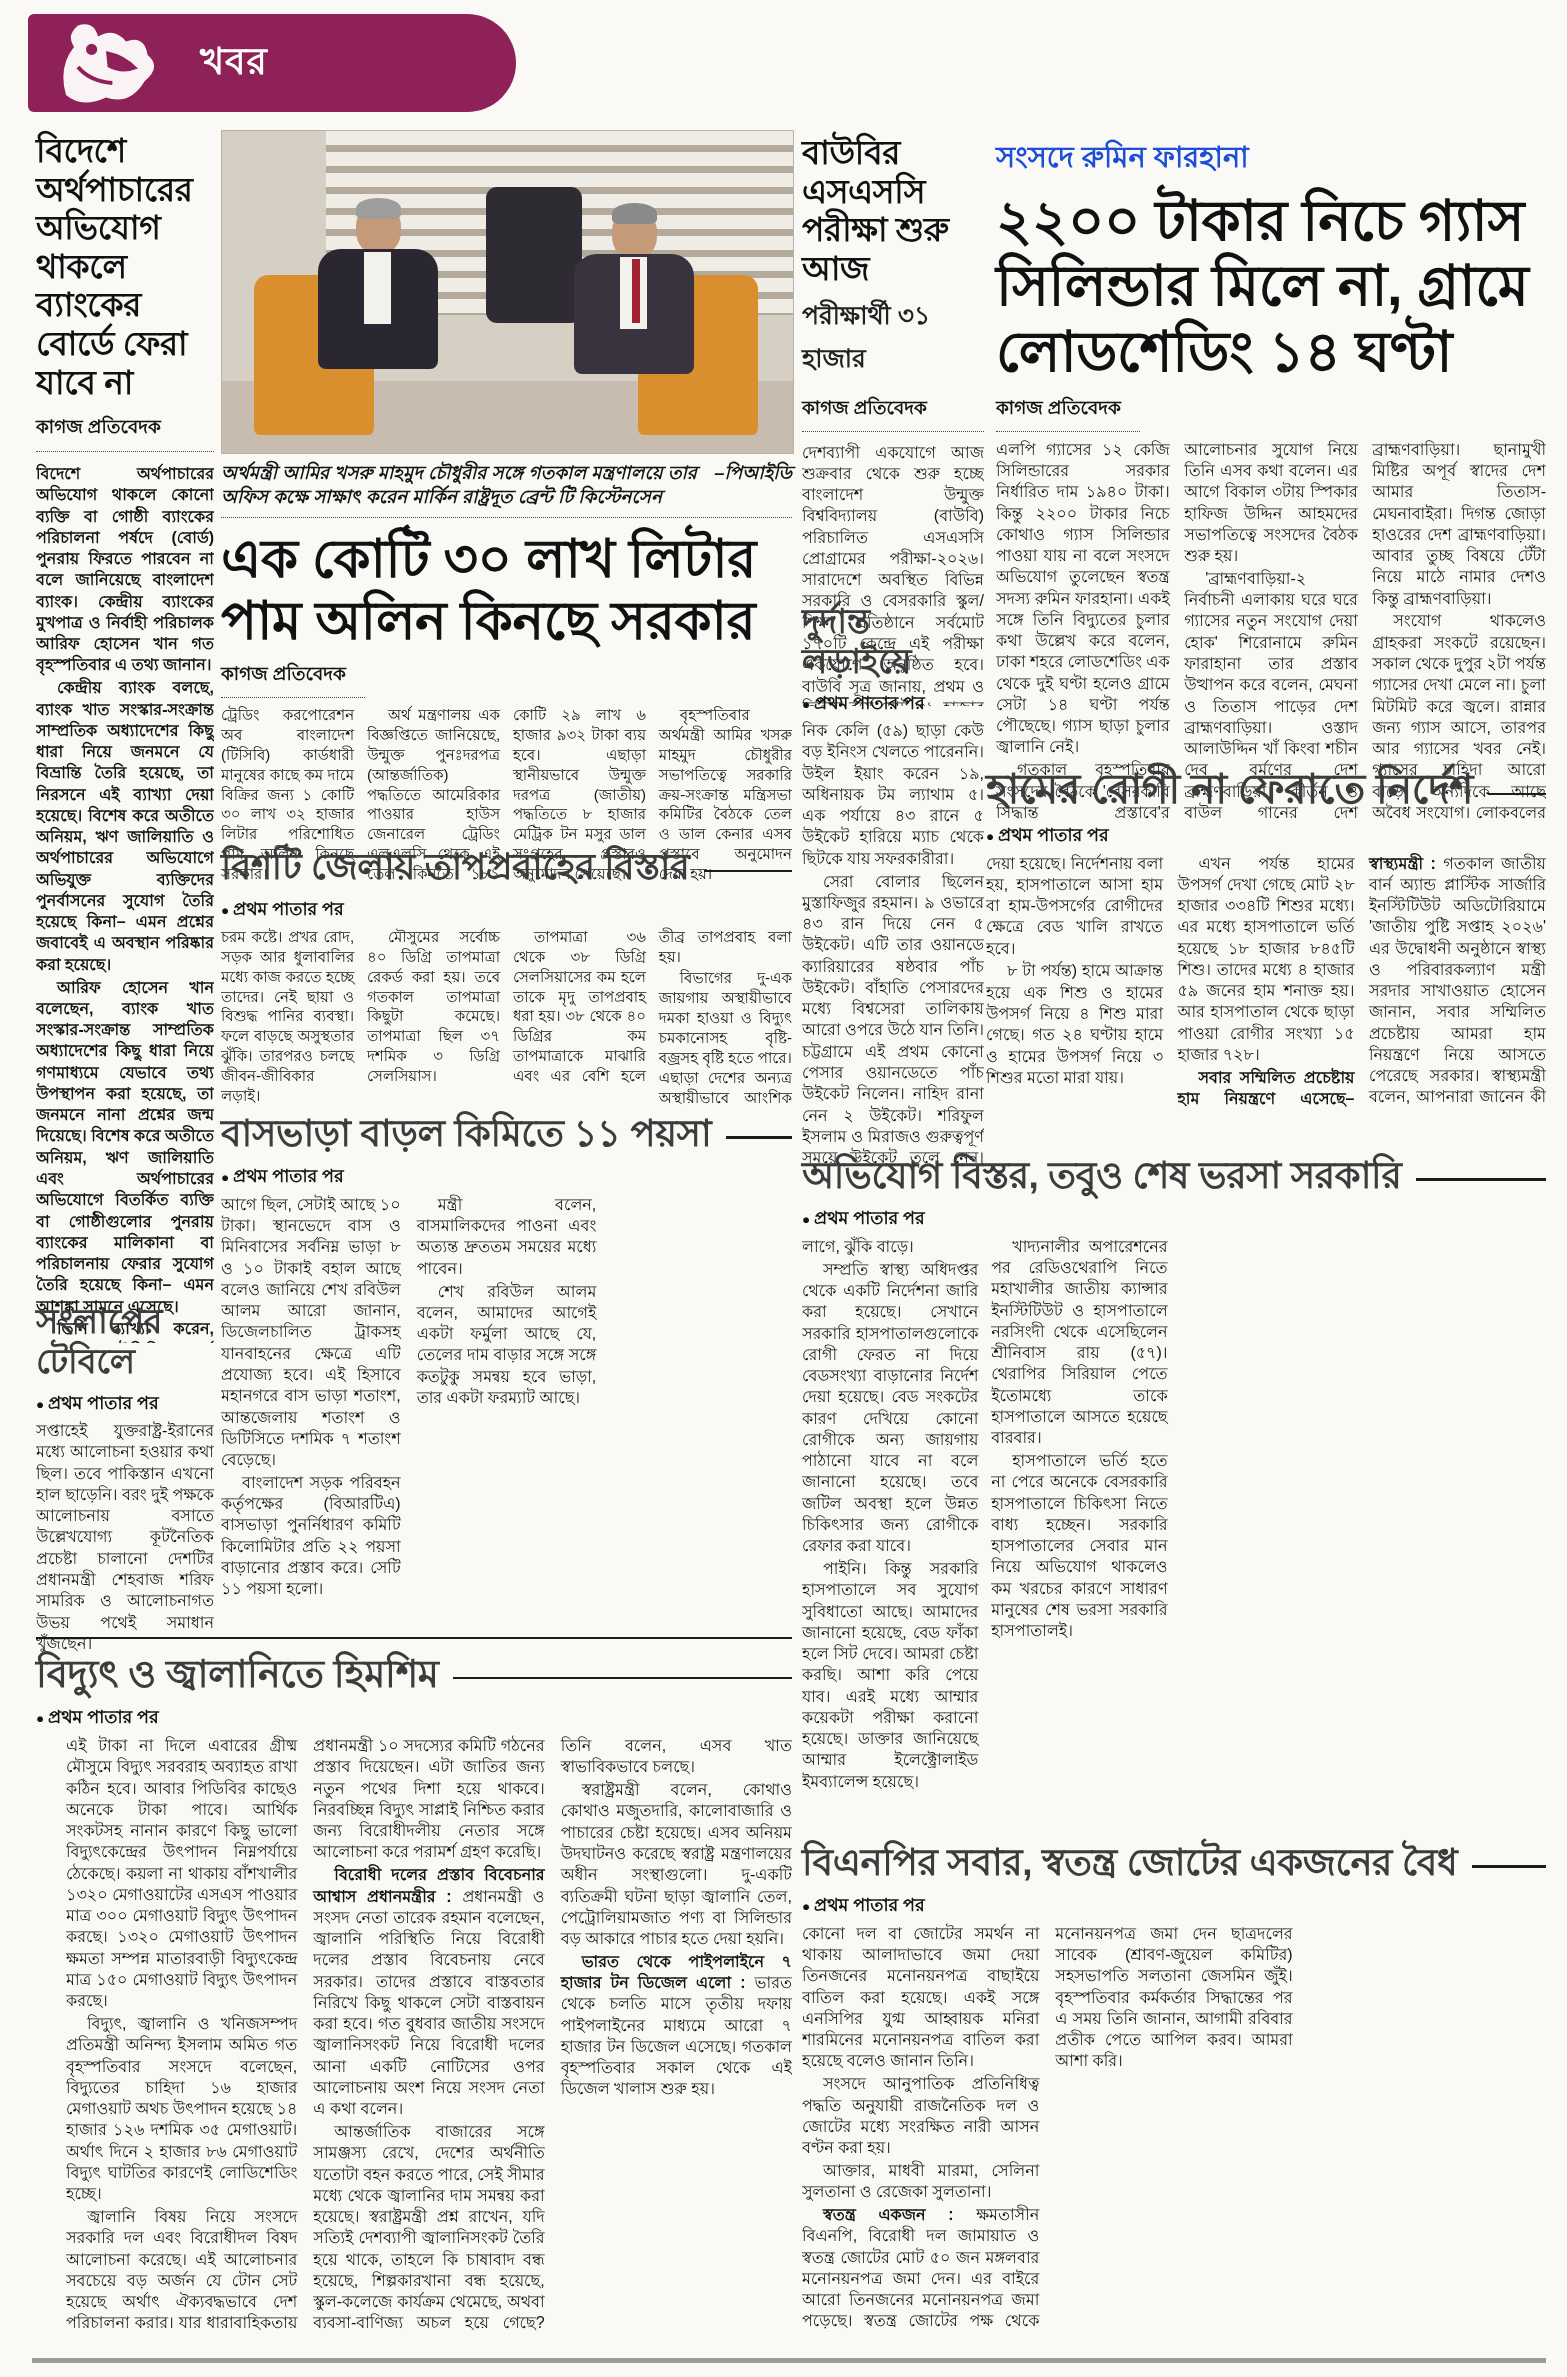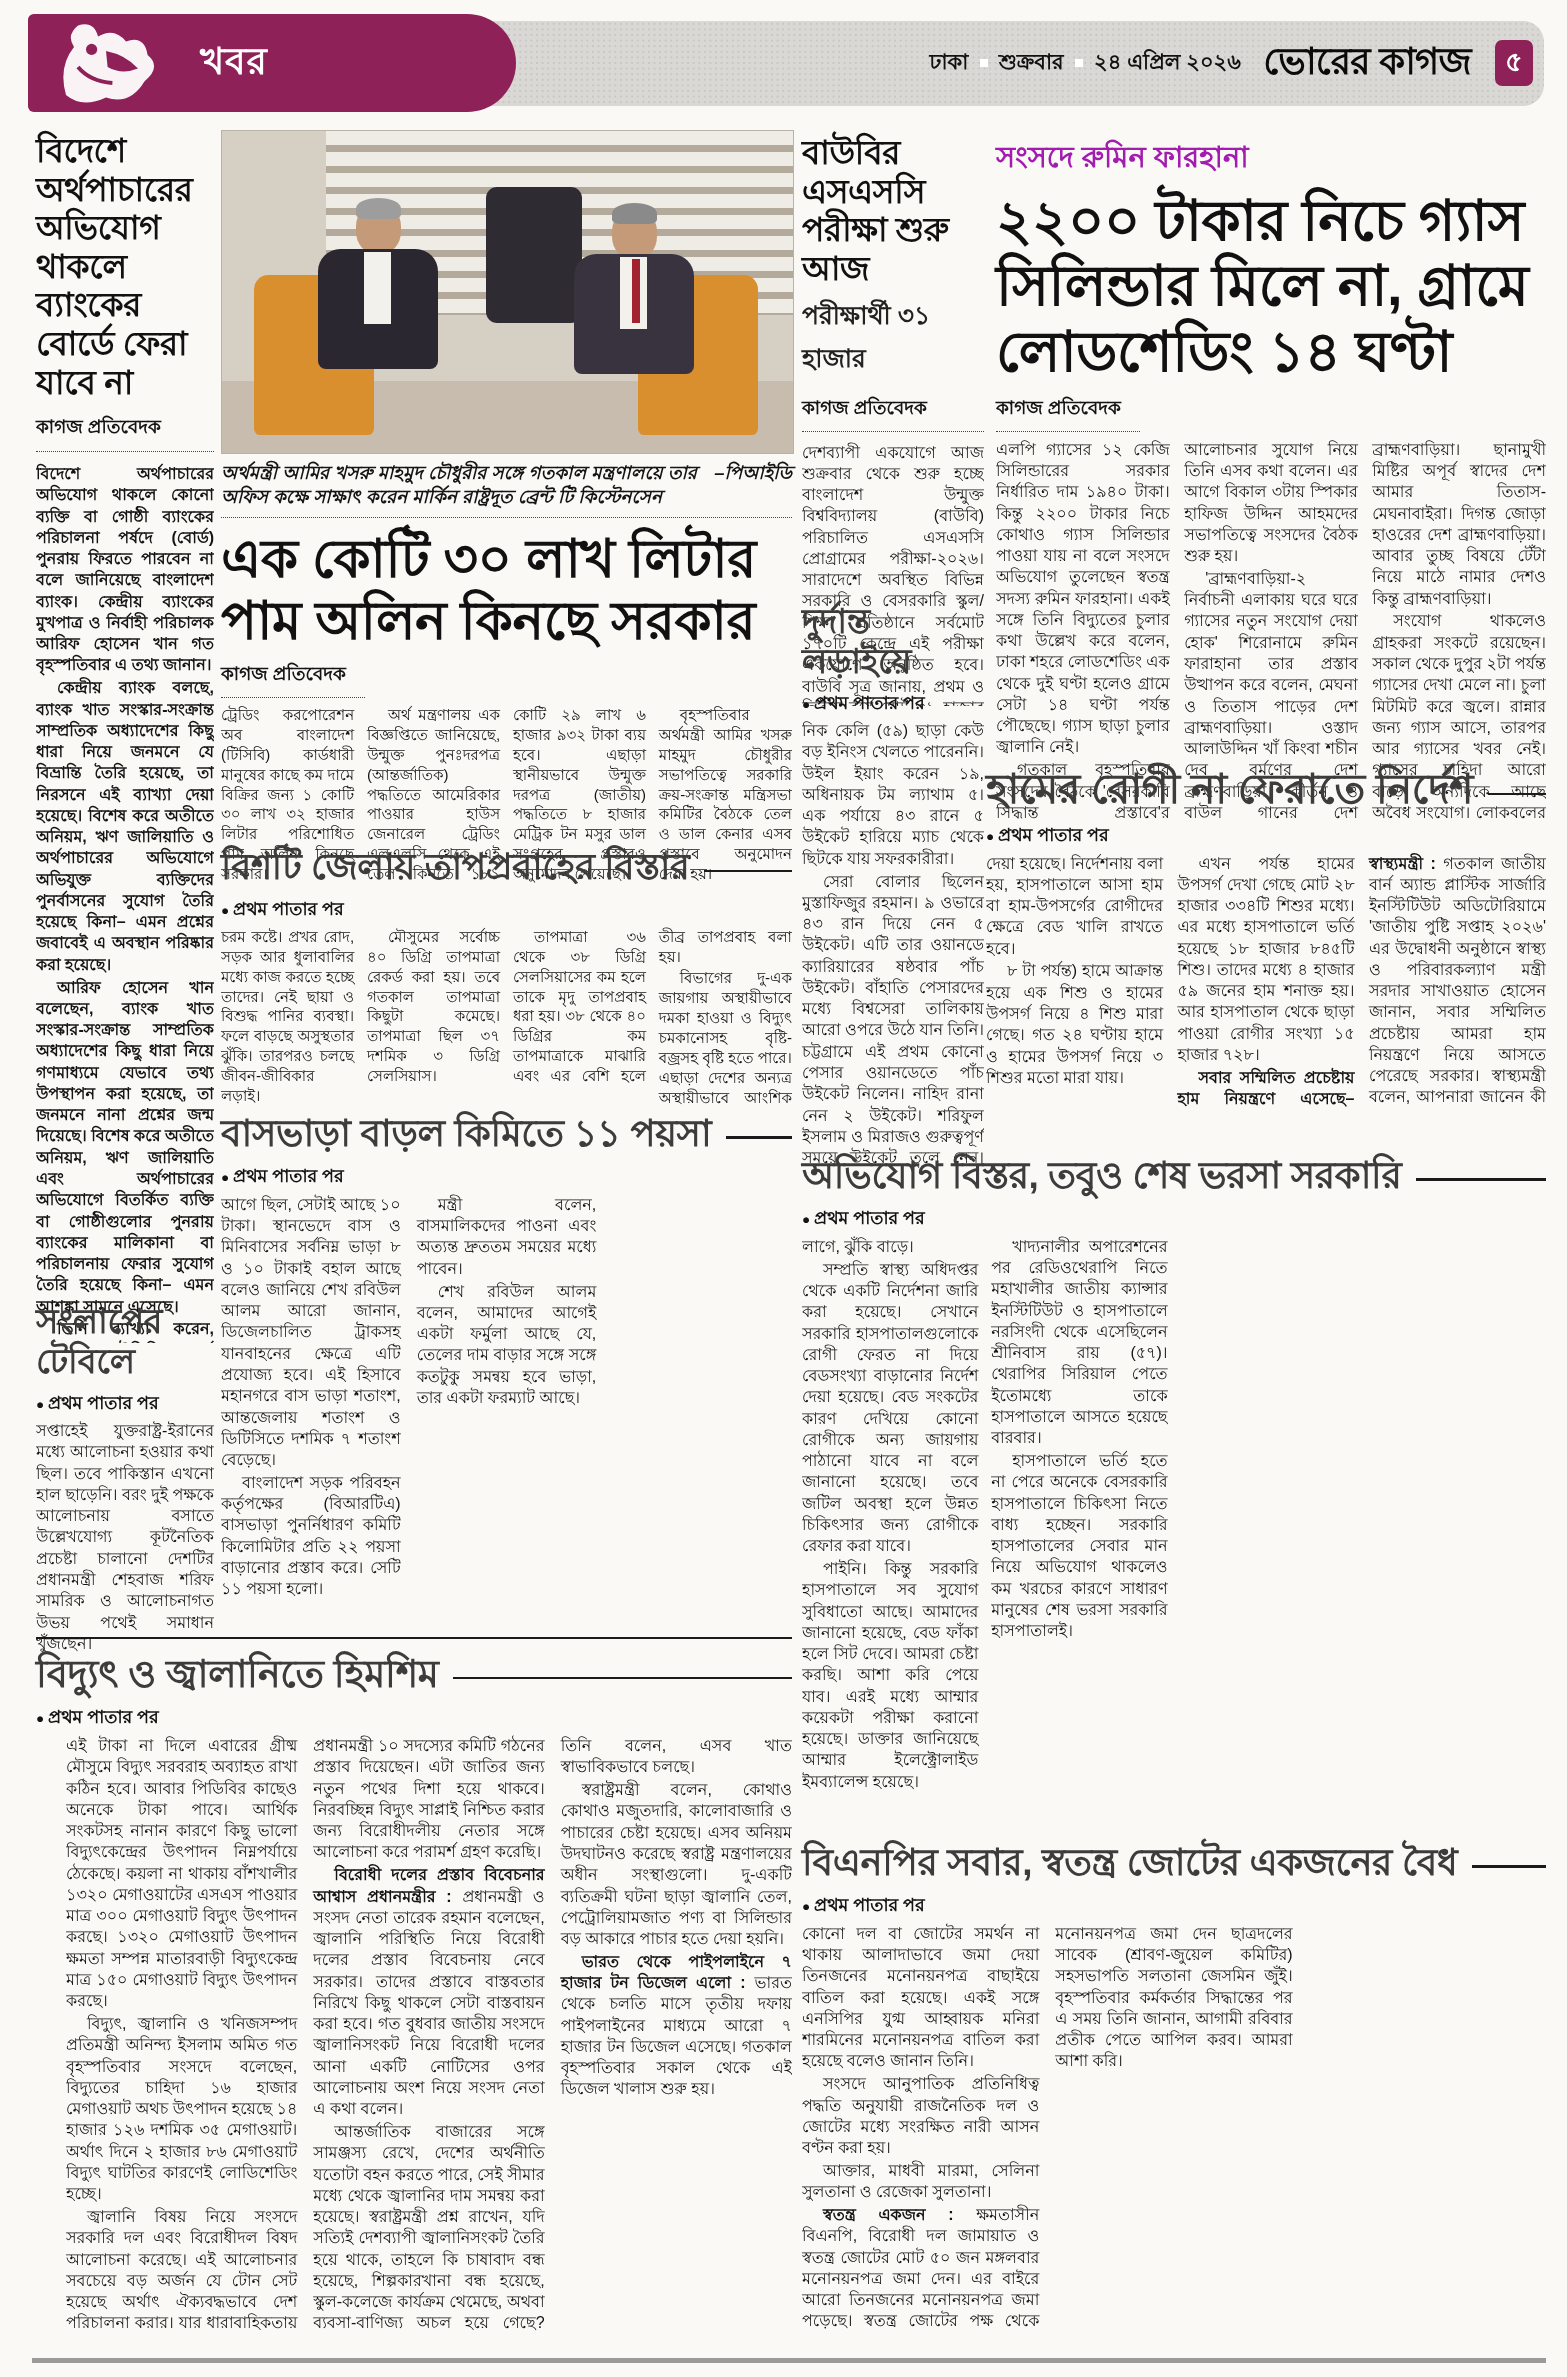--- a/index.html
+++ b/index.html
@@ -18,21 +18,21 @@
   .mh-sep{width:8px;height:8px;background:#fff;display:inline-block;}
   .mh-paper{font-size:37px;font-weight:900;color:#0a0a0a;letter-spacing:-0.8px;margin-left:8px;}
   .mh-page{width:38px;height:46px;background:#8e2158;border-radius:7.2px;color:#fff;font-size:27px;font-weight:bold;
            display:flex;align-items:center;justify-content:center;margin-left:9.6px;}
   
   .art{position:absolute;box-sizing:border-box;}
   .hl{margin:0;font-weight:900;color:#111;line-height:1.17;letter-spacing:-0.4px;}
   .hl-sec{color:#3c3c3c;}
   .hrow{display:flex;align-items:center;gap:14.4px;}
   .hrow .fill{flex:1;height:2.4px;background:#1b1b1b;margin-top:8px;}
-  .kicker{font-size:29px;font-weight:bold;color:#a21caf;margin:0 0 4.8px 0;}
+  .kicker{font-size:29px;font-weight:bold;color:#1d4ed8;margin:0 0 4.8px 0;}
   .subhead{font-size:25px;font-weight:bold;color:#222;margin:8px 0 0 0;}
   .byline{font-size:18.4px;font-weight:bold;margin-top:11.2px;}
   .dotrule{border-top:1.6px dotted #444;margin-top:6.4px;}
   .cont{font-size:17.6px;font-weight:bold;margin:8px 0 1.6px 0;}
   .cont::before{content:"● ";font-size:13.6px;}
   .body{font-size:16px;line-height:1.33;text-align:justify;overflow:hidden;column-fill:auto;}
   .body p{margin:0 0 1.6px 0;text-indent:21px;}
   .body p:first-child{text-indent:0;}
   .body .plead{font-weight:bold;}
   .cols3{column-count:3;column-gap:16px;}
@@ -53,31 +53,20 @@
   .ph-shirt{position:absolute;left:46px;top:3.2px;width:27px;height:72px;background:#f3f1ec;}
   .ph-tie{position:absolute;left:58px;top:4.8px;width:8px;height:64px;background:#a32230;}
   .caption{position:absolute;left:221px;top:461px;width:571px;font-size:18.4px;font-weight:bold;font-style:italic;line-height:1.3;}
   .caption .credit{float:right;font-weight:bold;}
   .capline{position:absolute;left:221px;top:517px;width:571px;border-top:1.6px dotted #444;}
 </style>
 </head>
 <body>
 
 <header class="masthead">
-  <div class="mh-gray">
-    <span class="mh-dateitem">
-      <span>ঢাকা</span>
-      <span class="mh-sep"></span>
-      <span>শুক্রবার</span>
-      <span class="mh-sep"></span>
-      <span>২৪ এপ্রিল ২০২৬</span>
-    </span>
-    <span class="mh-paper">ভোরের কাগজ</span>
-    <span class="mh-page">৫</span>
-  </div>
   <div class="mh-magenta">
     <svg class="mh-logo" viewBox="0 0 150 110">
       <path d="M20 95 Q10 60 30 35 Q20 20 35 8 Q55 2 60 22 Q80 10 95 28 Q118 20 122 45 Q140 60 118 78 Q100 108 70 98 Q40 112 20 95 Z" fill="#fff" opacity="0.95"></path>
       <circle cx="52" cy="38" r="7" fill="#8e2158"></circle>
       <path d="M70 40 Q95 45 110 62 Q90 70 72 60 Z" fill="#8e2158"></path>
       <path d="M35 60 Q50 78 78 80" stroke="#8e2158" stroke-width="5" fill="none"></path>
     </svg>
     <span class="mh-section">খবর</span>
   </div>
 </header>

